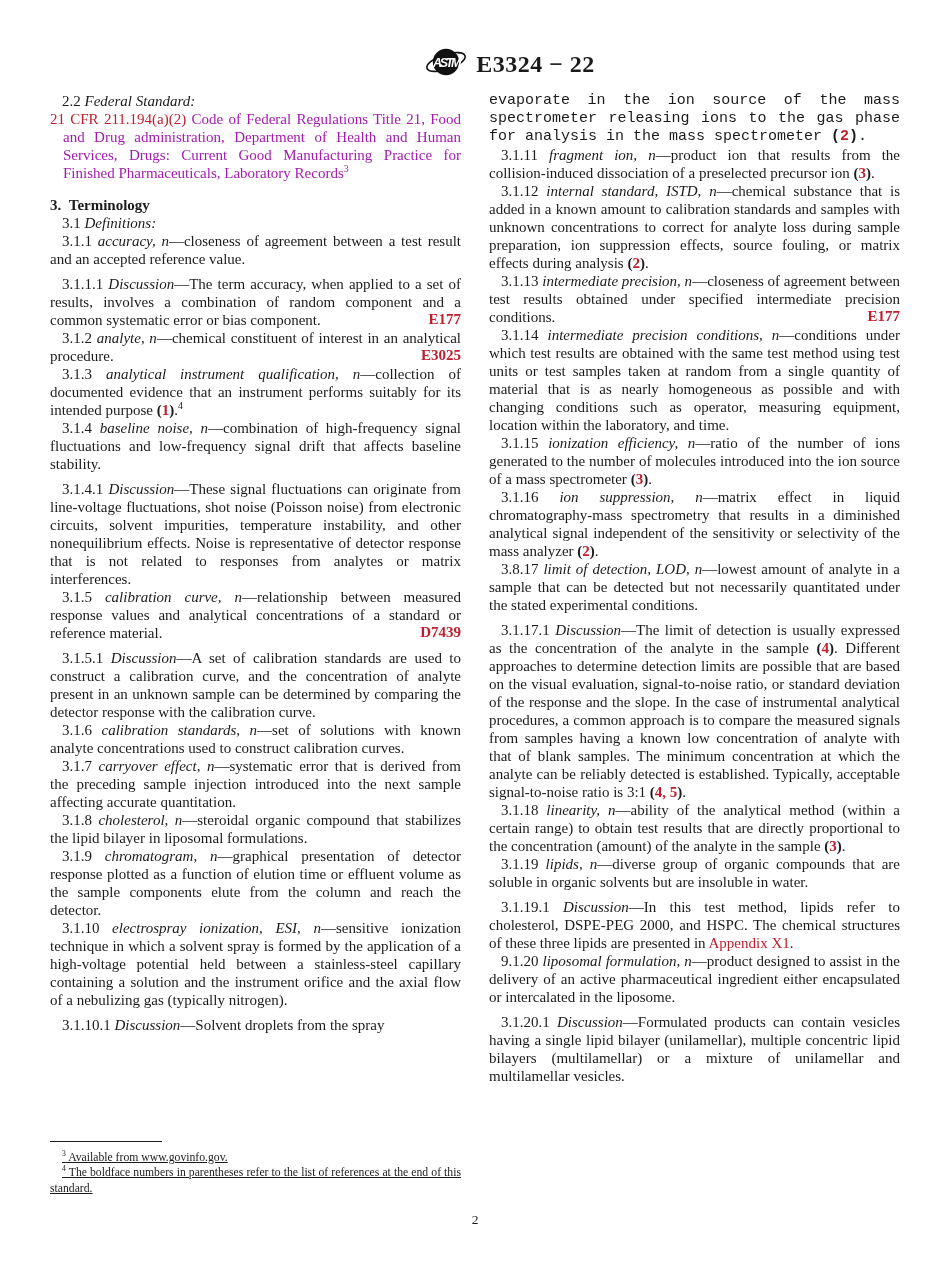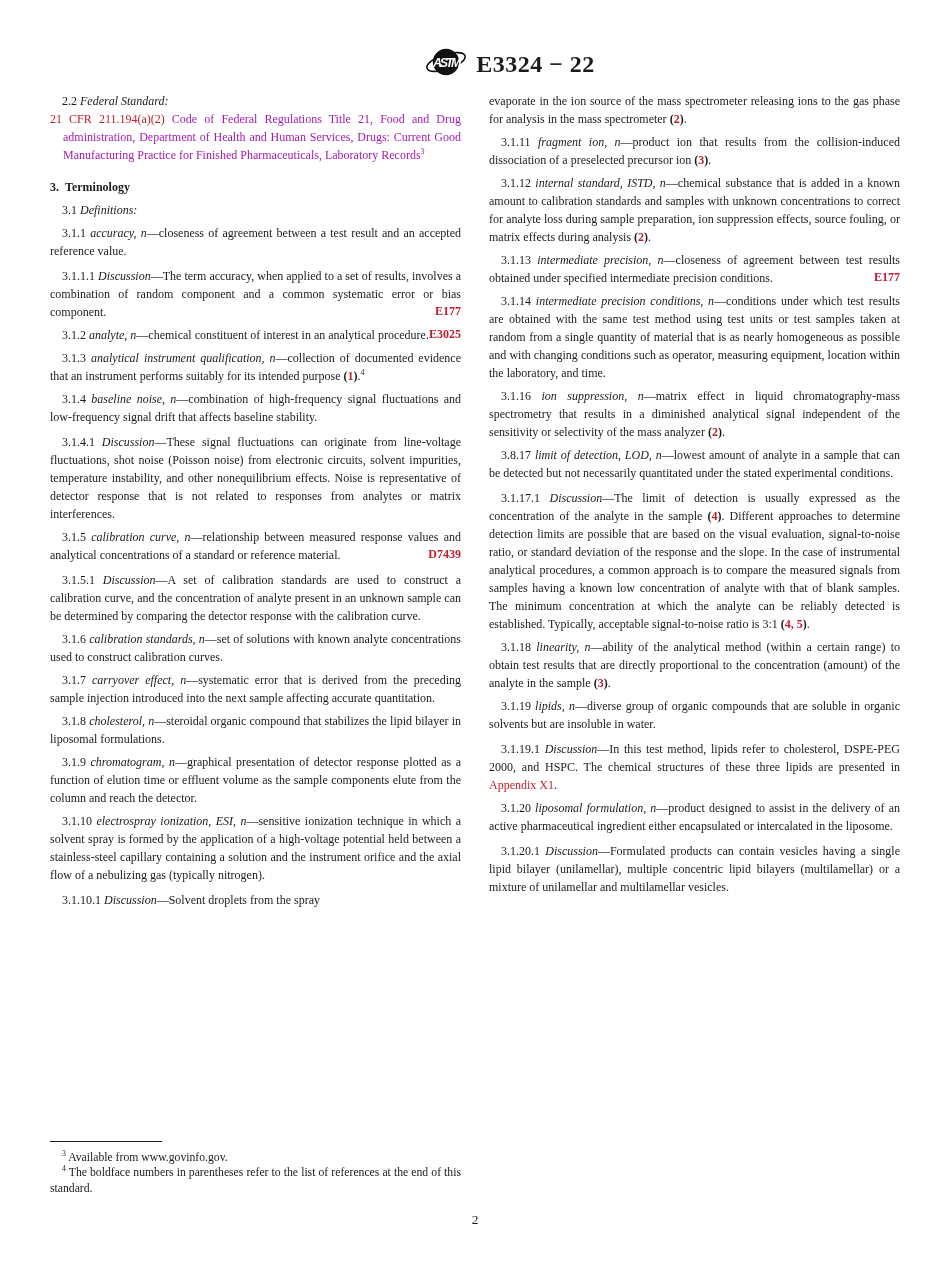--- a/index.html
+++ b/index.html
@@ -7,38 +7,38 @@
     width:950px;height:1272px;position:relative;background:#ffffff;
     font-family:"Liberation Serif","DejaVu Serif",serif;
     color:#1b1b1b;
   }
   
   .hdr{position:absolute;top:44px;left:0;width:100%;display:flex;justify-content:center;align-items:center;gap:9px;margin-left:35px;}
   .doc-code{font-size:24px;font-weight:bold;letter-spacing:0.5px;}
   
   .cols{position:absolute;top:92px;left:50px;width:850px;height:1104px;display:flex;gap:28px;}
   .col{width:411px;display:flex;flex-direction:column;}
-  .blk{margin:0;text-align:justify;position:relative;font-size:12px;line-height:18px;}
+  .blk{margin:0;text-align:justify;position:relative;font-size:15px;line-height:18px;}
   .col .blk:first-child{margin-top:0;}
-  .term,.sub{text-indent:12px;margin-top:5px;}
+  .term,.sub{text-indent:12px;}
   .discussion{text-indent:12px;margin-top:7px;}
-  .cont{text-indent:0;margin-top:0;}
+  .cont{text-indent:0;margin-top:0;font-family:Liberation Mono, monospace;}
   .heading{font-weight:bold;margin-top:14px;text-indent:0;}
   .hanging{padding-left:13px;text-indent:-13px;margin-top:0;}
   
   .rn-n{color:#1b1b1b;}
   .rn-i{font-style:italic;}
   .rn-b{font-weight:bold;}
   .rn-red{font-weight:bold;color:#bf1e2e;}
   .rn-redlink{color:#bf1e2e;}
   .rn-blue{color:#a21caf;}
   .rn-sup{vertical-align:super;font-size:0.66em;line-height:0;}
   .desig{position:absolute;right:0;bottom:1px;color:#bf1e2e;font-weight:bold;}
   
-  .fnblock{margin-top:auto;padding-top:6px;}
+  .fnblock{margin-top:auto;padding-top:6px;text-decoration:underline;}
   .fn-rule{width:112px;height:0;border-top:1.4px solid #1b1b1b;margin:0 0 8px 0;}
   .fn{font-size:11.7px;line-height:15.4px;text-align:justify;text-indent:12px;margin:0;}
   
   .ftr{position:absolute;top:1212px;left:0;width:100%;text-align:center;font-size:13.5px;}
   
   .logo{display:inline-block;}
 </style>
 </head>
 <body>
 
@@ -82,27 +82,28 @@
       <p class="fn"><span class="rn-sup">3</span><span class="rn-n"> Available from www.govinfo.gov.</span></p>
           <p class="fn"><span class="rn-sup">4</span><span class="rn-n"> The boldface numbers in parentheses refer to the list of references at the end of this standard.</span></p>
         </div>
     </div>
     <div class="col" id="col-right">
         <p class="blk cont"><span class="rn-n">evaporate in the ion source of the mass spectrometer releasing ions to the gas phase for analysis in the mass spectrometer </span><span class="rn-n rn-b">(</span><span class="rn-red">2</span><span class="rn-n rn-b">)</span><span class="rn-n">.</span></p>
         <p class="blk term"><span class="rn-n">3.1.11 </span><span class="rn-n rn-i">fragment ion, n</span><span class="rn-n">—product ion that results from the collision-induced dissociation of a preselected precursor ion </span><span class="rn-n rn-b">(</span><span class="rn-red">3</span><span class="rn-n rn-b">)</span><span class="rn-n">.</span></p>
         <p class="blk term"><span class="rn-n">3.1.12 </span><span class="rn-n rn-i">internal standard, ISTD, n</span><span class="rn-n">—chemical substance that is added in a known amount to calibration standards and samples with unknown concentrations to correct for analyte loss during sample preparation, ion suppression effects, source fouling, or matrix effects during analysis </span><span class="rn-n rn-b">(</span><span class="rn-red">2</span><span class="rn-n rn-b">)</span><span class="rn-n">.</span></p>
         <p class="blk term"><span class="rn-n">3.1.13 </span><span class="rn-n rn-i">intermediate precision, n</span><span class="rn-n">—closeness of agreement between test results obtained under specified intermediate precision conditions.</span><span class="desig">E177</span></p>
         <p class="blk term"><span class="rn-n">3.1.14 </span><span class="rn-n rn-i">intermediate precision conditions, n</span><span class="rn-n">—conditions under which test results are obtained with the same test method using test units or test samples taken at random from a single quantity of material that is as nearly homogeneous as possible and with changing conditions such as operator, measuring equipment, location within the laboratory, and time.</span></p>
+        <p class="blk term"><span class="rn-n">3.1.15 </span><span class="rn-n rn-i">ionization efficiency, n</span><span class="rn-n">—ratio of the number of ions generated to the number of molecules introduced into the ion source of a mass spectrometer </span><span class="rn-n rn-b">(</span><span class="rn-red">3</span><span class="rn-n rn-b">)</span><span class="rn-n">.</span></p>
         <p class="blk term"><span class="rn-n">3.1.16 </span><span class="rn-n rn-i">ion suppression, n</span><span class="rn-n">—matrix effect in liquid chromatography-mass spectrometry that results in a diminished analytical signal independent of the sensitivity or selectivity of the mass analyzer </span><span class="rn-n rn-b">(</span><span class="rn-red">2</span><span class="rn-n rn-b">)</span><span class="rn-n">.</span></p>
         <p class="blk term"><span class="rn-n">3.8.17 </span><span class="rn-n rn-i">limit of detection, LOD, n</span><span class="rn-n">—lowest amount of analyte in a sample that can be detected but not necessarily quantitated under the stated experimental conditions.</span></p>
         <p class="blk discussion"><span class="rn-n">3.1.17.1 </span><span class="rn-n rn-i">Discussion</span><span class="rn-n">—The limit of detection is usually expressed as the concentration of the analyte in the sample </span><span class="rn-n rn-b">(</span><span class="rn-red">4</span><span class="rn-n rn-b">)</span><span class="rn-n">. Different approaches to determine detection limits are possible that are based on the visual evaluation, signal-to-noise ratio, or standard deviation of the response and the slope. In the case of instrumental analytical procedures, a common approach is to compare the measured signals from samples having a known low concentration of analyte with that of blank samples. The minimum concentration at which the analyte can be reliably detected is established. Typically, acceptable signal-to-noise ratio is 3:1 </span><span class="rn-n rn-b">(</span><span class="rn-red">4, 5</span><span class="rn-n rn-b">)</span><span class="rn-n">.</span></p>
         <p class="blk term"><span class="rn-n">3.1.18 </span><span class="rn-n rn-i">linearity, n</span><span class="rn-n">—ability of the analytical method (within a certain range) to obtain test results that are directly proportional to the concentration (amount) of the analyte in the sample </span><span class="rn-n rn-b">(</span><span class="rn-red">3</span><span class="rn-n rn-b">)</span><span class="rn-n">.</span></p>
         <p class="blk term"><span class="rn-n">3.1.19 </span><span class="rn-n rn-i">lipids, n</span><span class="rn-n">—diverse group of organic compounds that are soluble in organic solvents but are insoluble in water.</span></p>
         <p class="blk discussion"><span class="rn-n">3.1.19.1 </span><span class="rn-n rn-i">Discussion</span><span class="rn-n">—In this test method, lipids refer to cholesterol, DSPE-PEG 2000, and HSPC. The chemical structures of these three lipids are presented in </span><span class="rn-redlink">Appendix X1</span><span class="rn-n">.</span></p>
-        <p class="blk term"><span class="rn-n">3.1.20 </span><span class="rn-n rn-i">liposomal formulation, n</span><span class="rn-n">—product designed to assist in the delivery of an active pharmaceutical ingredient either encapsulated or intercalated in the liposome.</span></p>
+        <p class="blk term"><span class="rn-n">9.1.20 </span><span class="rn-n rn-i">liposomal formulation, n</span><span class="rn-n">—product designed to assist in the delivery of an active pharmaceutical ingredient either encapsulated or intercalated in the liposome.</span></p>
         <p class="blk discussion"><span class="rn-n">3.1.20.1 </span><span class="rn-n rn-i">Discussion</span><span class="rn-n">—Formulated products can contain vesicles having a single lipid bilayer (unilamellar), multiple concentric lipid bilayers (multilamellar) or a mixture of unilamellar and multilamellar vesicles.</span></p>
       </div>
   </div>
 
   <div class="ftr">
     <span>2</span>
   </div>
 
 </div>
 

